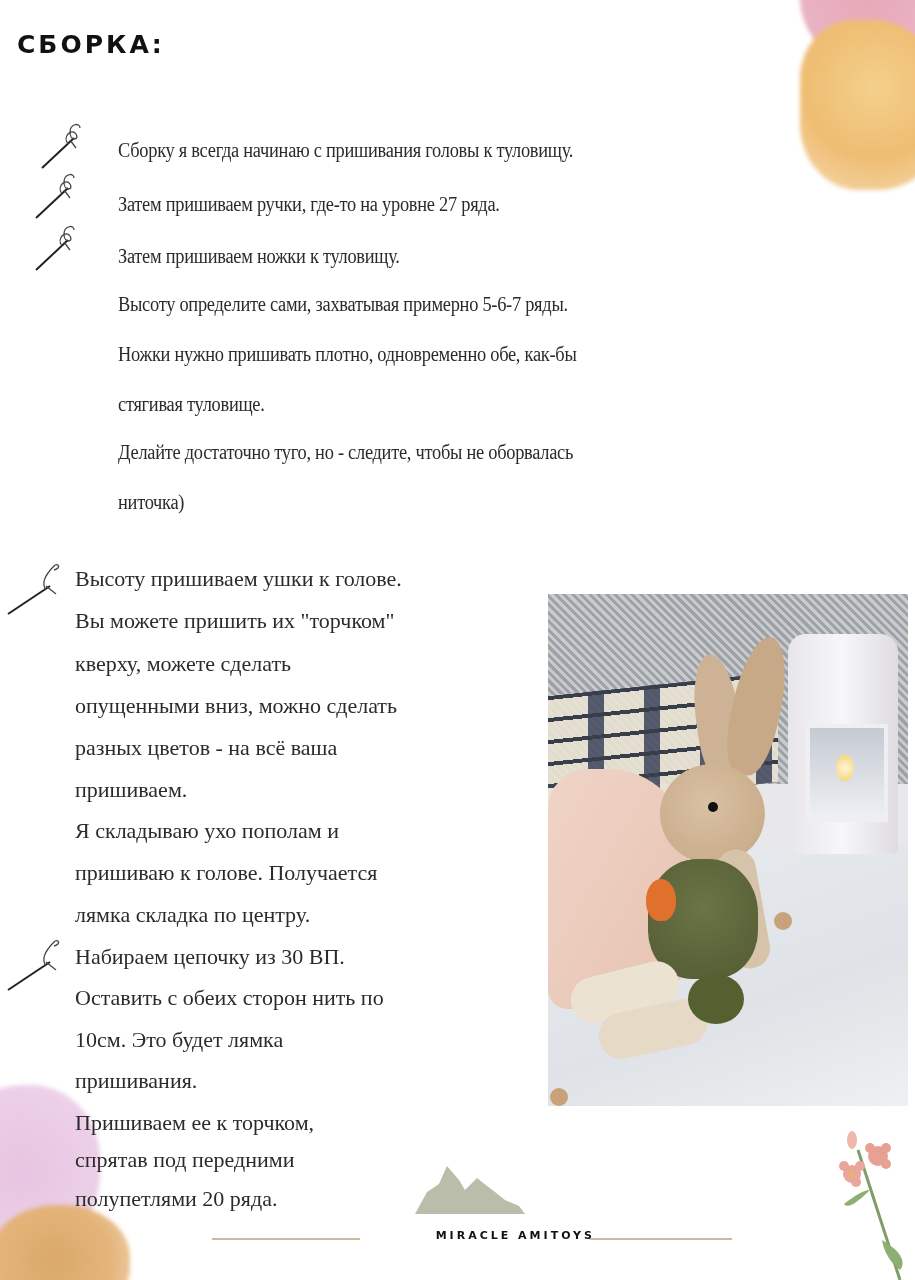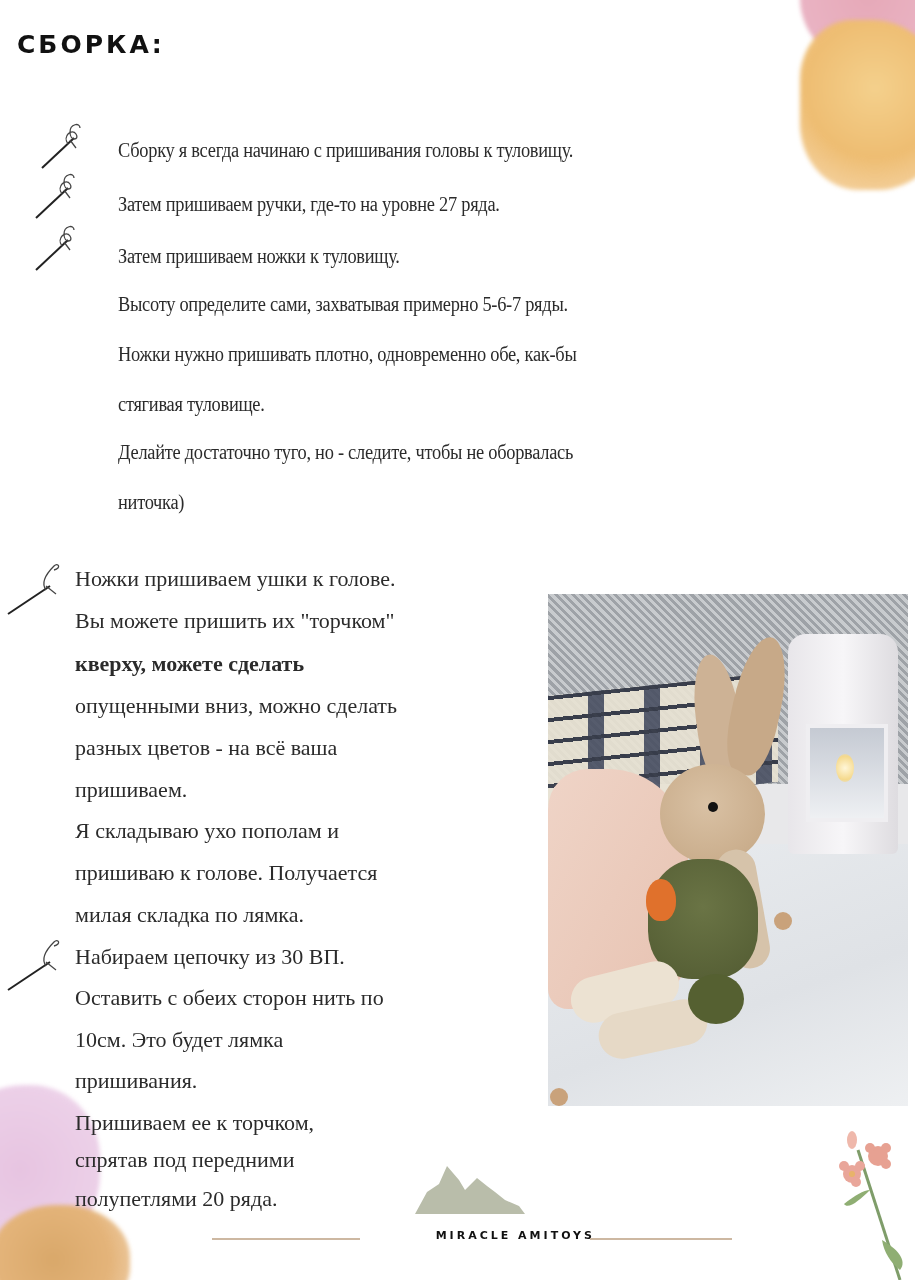--- a/index.html
+++ b/index.html
@@ -135,29 +135,29 @@
 </div>
 <div class="needle" style="left:4px; top:936px; width:56px;">
   <svg viewBox="0 0 56 56">
       <path d="M4 54 L46 26" stroke="#222" stroke-width="2" fill="none"></path>
       <path d="M42 30 C36 22, 44 12, 50 6 C54 2, 58 8, 50 10" stroke="#444" stroke-width="1.3" fill="none"></path>
       <path d="M42 26 L52 34" stroke="#444" stroke-width="1.3"></path>
     </svg>
 </div>
 
 <div class="sec2">
-  <p style="top:566px;">Ножки пришиваем ушки к голове.</p>
+  <p style="top:566px;">Высоту пришиваем ушки к голове.</p>
   <p style="top:608px;">Вы можете пришить их "торчком"</p>
-  <p style="top:651px;font-weight:bold;">кверху, можете сделать</p>
+  <p style="top:651px;">кверху, можете сделать</p>
   <p style="top:693px;">опущенными вниз, можно сделать</p>
   <p style="top:735px;">разных цветов - на всё ваша</p>
   <p style="top:777px;">пришиваем.</p>
   <p style="top:818px;">Я складываю ухо пополам и</p>
   <p style="top:860px;">пришиваю к голове. Получается</p>
-  <p style="top:902px;">милая складка по лямка.</p>
+  <p style="top:902px;">лямка складка по центру.</p>
   <p style="top:944px;">Набираем цепочку из 30 ВП.</p>
   <p style="top:985px;">Оставить с обеих сторон нить по</p>
   <p style="top:1027px;">10см. Это будет лямка</p>
   <p style="top:1068px;">пришивания.</p>
   <p style="top:1110px;">Пришиваем ее к торчком,</p>
   <p style="top:1147px;">спрятав под передними</p>
   <p style="top:1186px;">полупетлями 20 ряда.</p>
 </div>
 
 <div class="photo">

